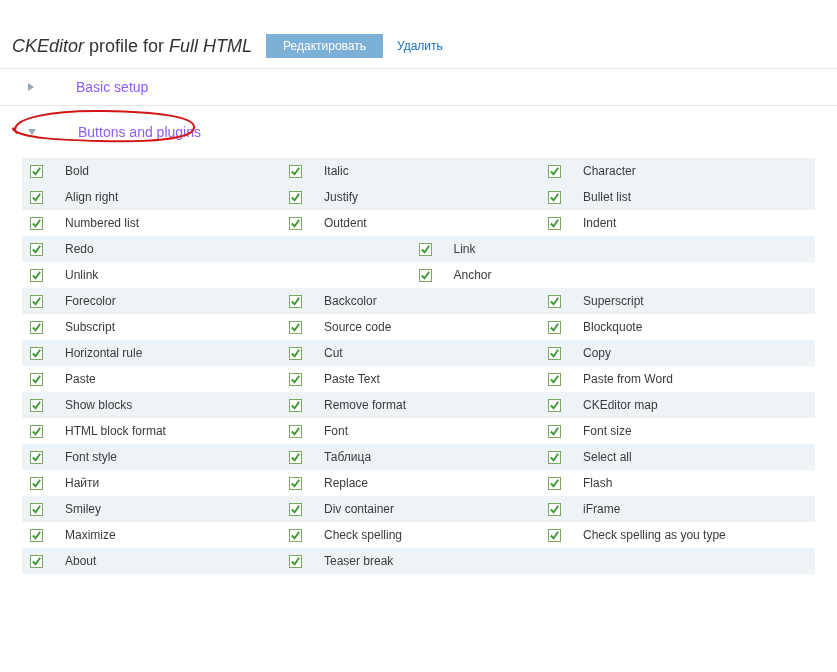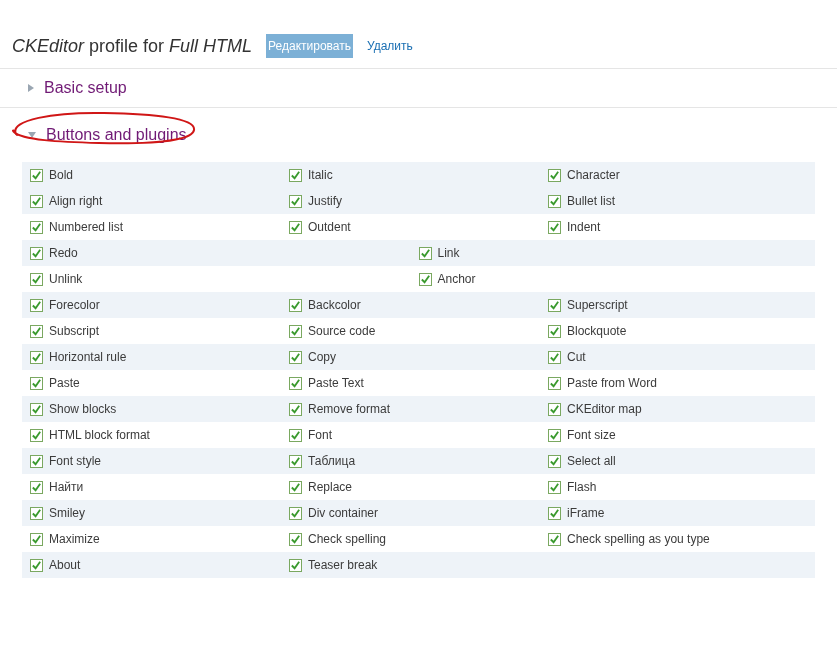--- a/index.html
+++ b/index.html
@@ -26,21 +26,21 @@
     .page-title .profile { font-style: italic; }
     .tabs {
       display: flex;
       gap: 14px;
       align-items: center;
       margin-left: 10px;
     }
     .tab-primary {
       background: #7cb0d6;
       color: #fff;
-      padding: 5px 2px;
+      padding: 5px 17px;
       font-size: 12px;
       border: none;
       cursor: pointer;
     }
     .tab-secondary {
       color: #1a6fb3;
       font-size: 12px;
       cursor: pointer;
     }
     .fieldset-row {
@@ -55,23 +55,24 @@
     .fieldset-row.highlighted {
       position: relative;
       border-top: none;
       border-bottom: none;
       padding-left: 28px;
       margin-top: 8px;
       margin-bottom: 8px;
       align-items: center;
     }
     .fieldset-link {
-      color: #701a75;
-      font-size: 16px;
+      color: #8b5cf6;
+      font-size: 14px;
       cursor: pointer;
+      margin-left: 32px;
     }
     .triangle-right {
       display: inline-block;
       width: 0; height: 0;
       border-top: 4px solid transparent;
       border-bottom: 4px solid transparent;
       border-left: 6px solid #9aa6b2;
     }
     .triangle-down {
       display: inline-block;
@@ -93,21 +94,21 @@
     }
     .grid-row {
       display: flex;
       padding: 6px 8px;
     }
     .grid-row.striped { background: #eef3f8; }
     .grid-cell {
       flex: 1;
       display: flex;
       align-items: center;
-      gap: 6px;
+      gap: 22px;
       font-size: 12px;
       color: #3b3b3b;
     }
     .cb {
       width: 13px; height: 13px;
       border: 1px solid #7aa860;
       background: #fff;
       display: inline-flex;
       align-items: center;
       justify-content: center;
@@ -317,29 +318,29 @@
           </svg>
         </span>
         <span>Horizontal rule</span>
       </div>
       <div class="grid-cell">
         <span class="cb">
           <svg viewBox="0 0 12 12">
             <path d="M2 6 L5 9 L10 2" stroke="#3a9a2e" stroke-width="2" fill="none"></path>
           </svg>
         </span>
+        <span>Cut</span>
+      </div>
+      <div class="grid-cell">
+        <span class="cb">
+          <svg viewBox="0 0 12 12">
+            <path d="M2 6 L5 9 L10 2" stroke="#3a9a2e" stroke-width="2" fill="none"></path>
+          </svg>
+        </span>
         <span>Copy</span>
-      </div>
-      <div class="grid-cell">
-        <span class="cb">
-          <svg viewBox="0 0 12 12">
-            <path d="M2 6 L5 9 L10 2" stroke="#3a9a2e" stroke-width="2" fill="none"></path>
-          </svg>
-        </span>
-        <span>Cut</span>
       </div>
     </div>
     <div class="grid-row">
       <div class="grid-cell">
         <span class="cb">
           <svg viewBox="0 0 12 12">
             <path d="M2 6 L5 9 L10 2" stroke="#3a9a2e" stroke-width="2" fill="none"></path>
           </svg>
         </span>
         <span>Paste</span>

